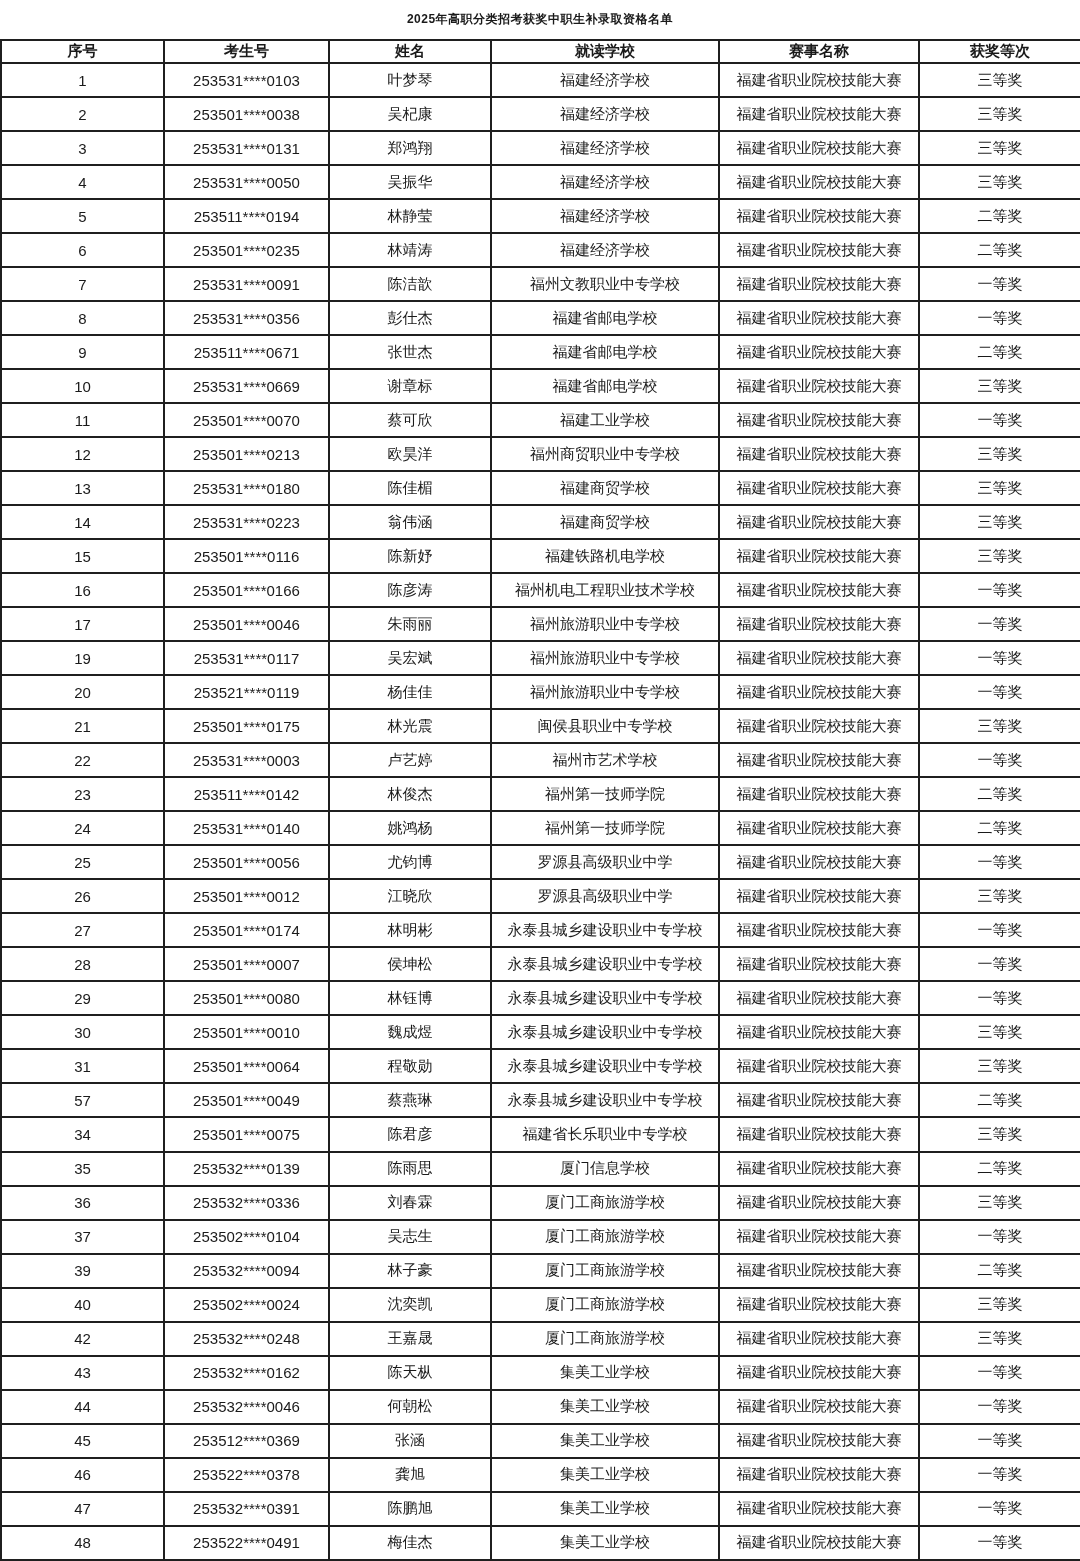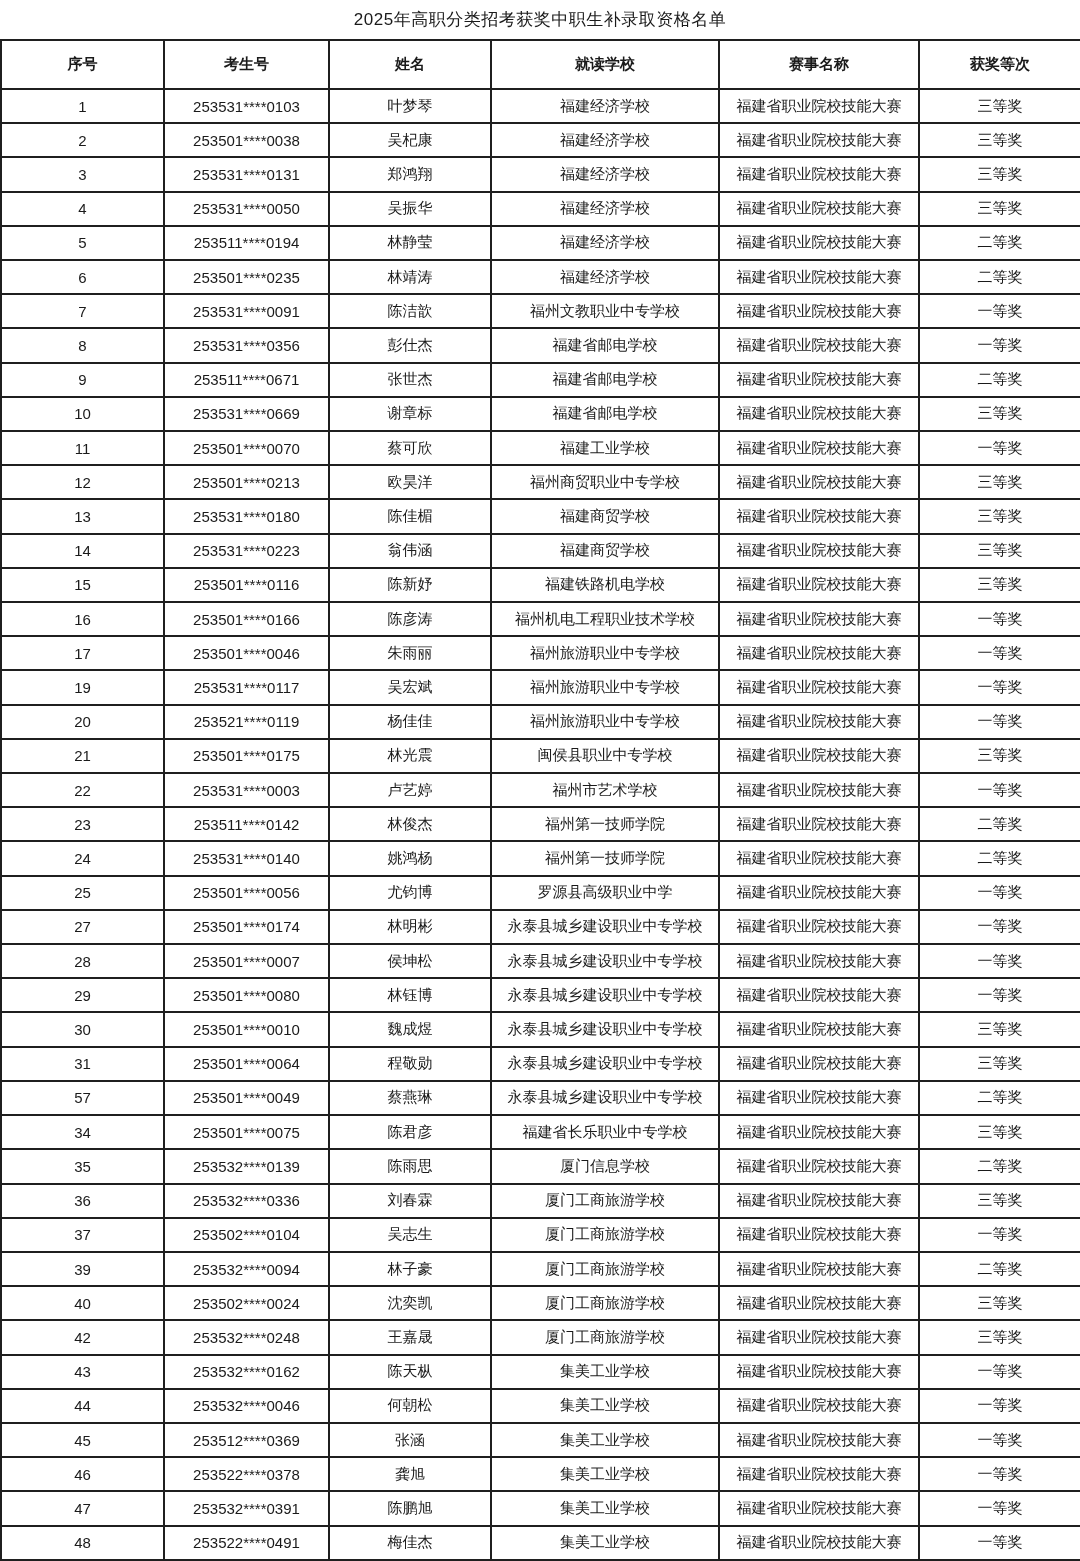--- a/index.html
+++ b/index.html
@@ -15,41 +15,41 @@
     height: 1561px;
     background: #ffffff;
     overflow: hidden;
   }
   .title-bar {
     width: 1080px;
     height: 39px;
     display: flex;
     align-items: center;
     justify-content: center;
-    font-size: 17px;
-    font-weight: normal;
+    font-size: 12px;
+    font-weight: bold;
     letter-spacing: 0.5px;
   }
   table.award-table {
     width: 1080px;
     height: 1522px;
     border-collapse: collapse;
     table-layout: fixed;
   }
   table.award-table th,
   table.award-table td {
     border: 2px solid #1f1f1f;
     text-align: center;
     vertical-align: middle;
     padding: 0 2px;
     white-space: nowrap;
     overflow: hidden;
   }
   table.award-table th {
-    height: 49px;
+    height: 23px;
     font-size: 15px;
     font-weight: bold;
   }
   table.award-table td {
     font-size: 15px;
     font-weight: normal;
   }
   col.c-seq         { width: 163px; }
   col.c-candidate   { width: 165px; }
   col.c-name        { width: 162px; }
@@ -269,20 +269,28 @@
         </tr>
         <tr>
           <td>25</td>
           <td>253501****0056</td>
           <td>尤钧博</td>
           <td>罗源县高级职业中学</td>
           <td>福建省职业院校技能大赛</td>
           <td>一等奖</td>
         </tr>
         <tr>
+          <td>26</td>
+          <td>253501****0012</td>
+          <td>江晓欣</td>
+          <td>罗源县高级职业中学</td>
+          <td>福建省职业院校技能大赛</td>
+          <td>三等奖</td>
+        </tr>
+        <tr>
           <td>27</td>
           <td>253501****0174</td>
           <td>林明彬</td>
           <td>永泰县城乡建设职业中专学校</td>
           <td>福建省职业院校技能大赛</td>
           <td>一等奖</td>
         </tr>
         <tr>
           <td>28</td>
           <td>253501****0007</td>

